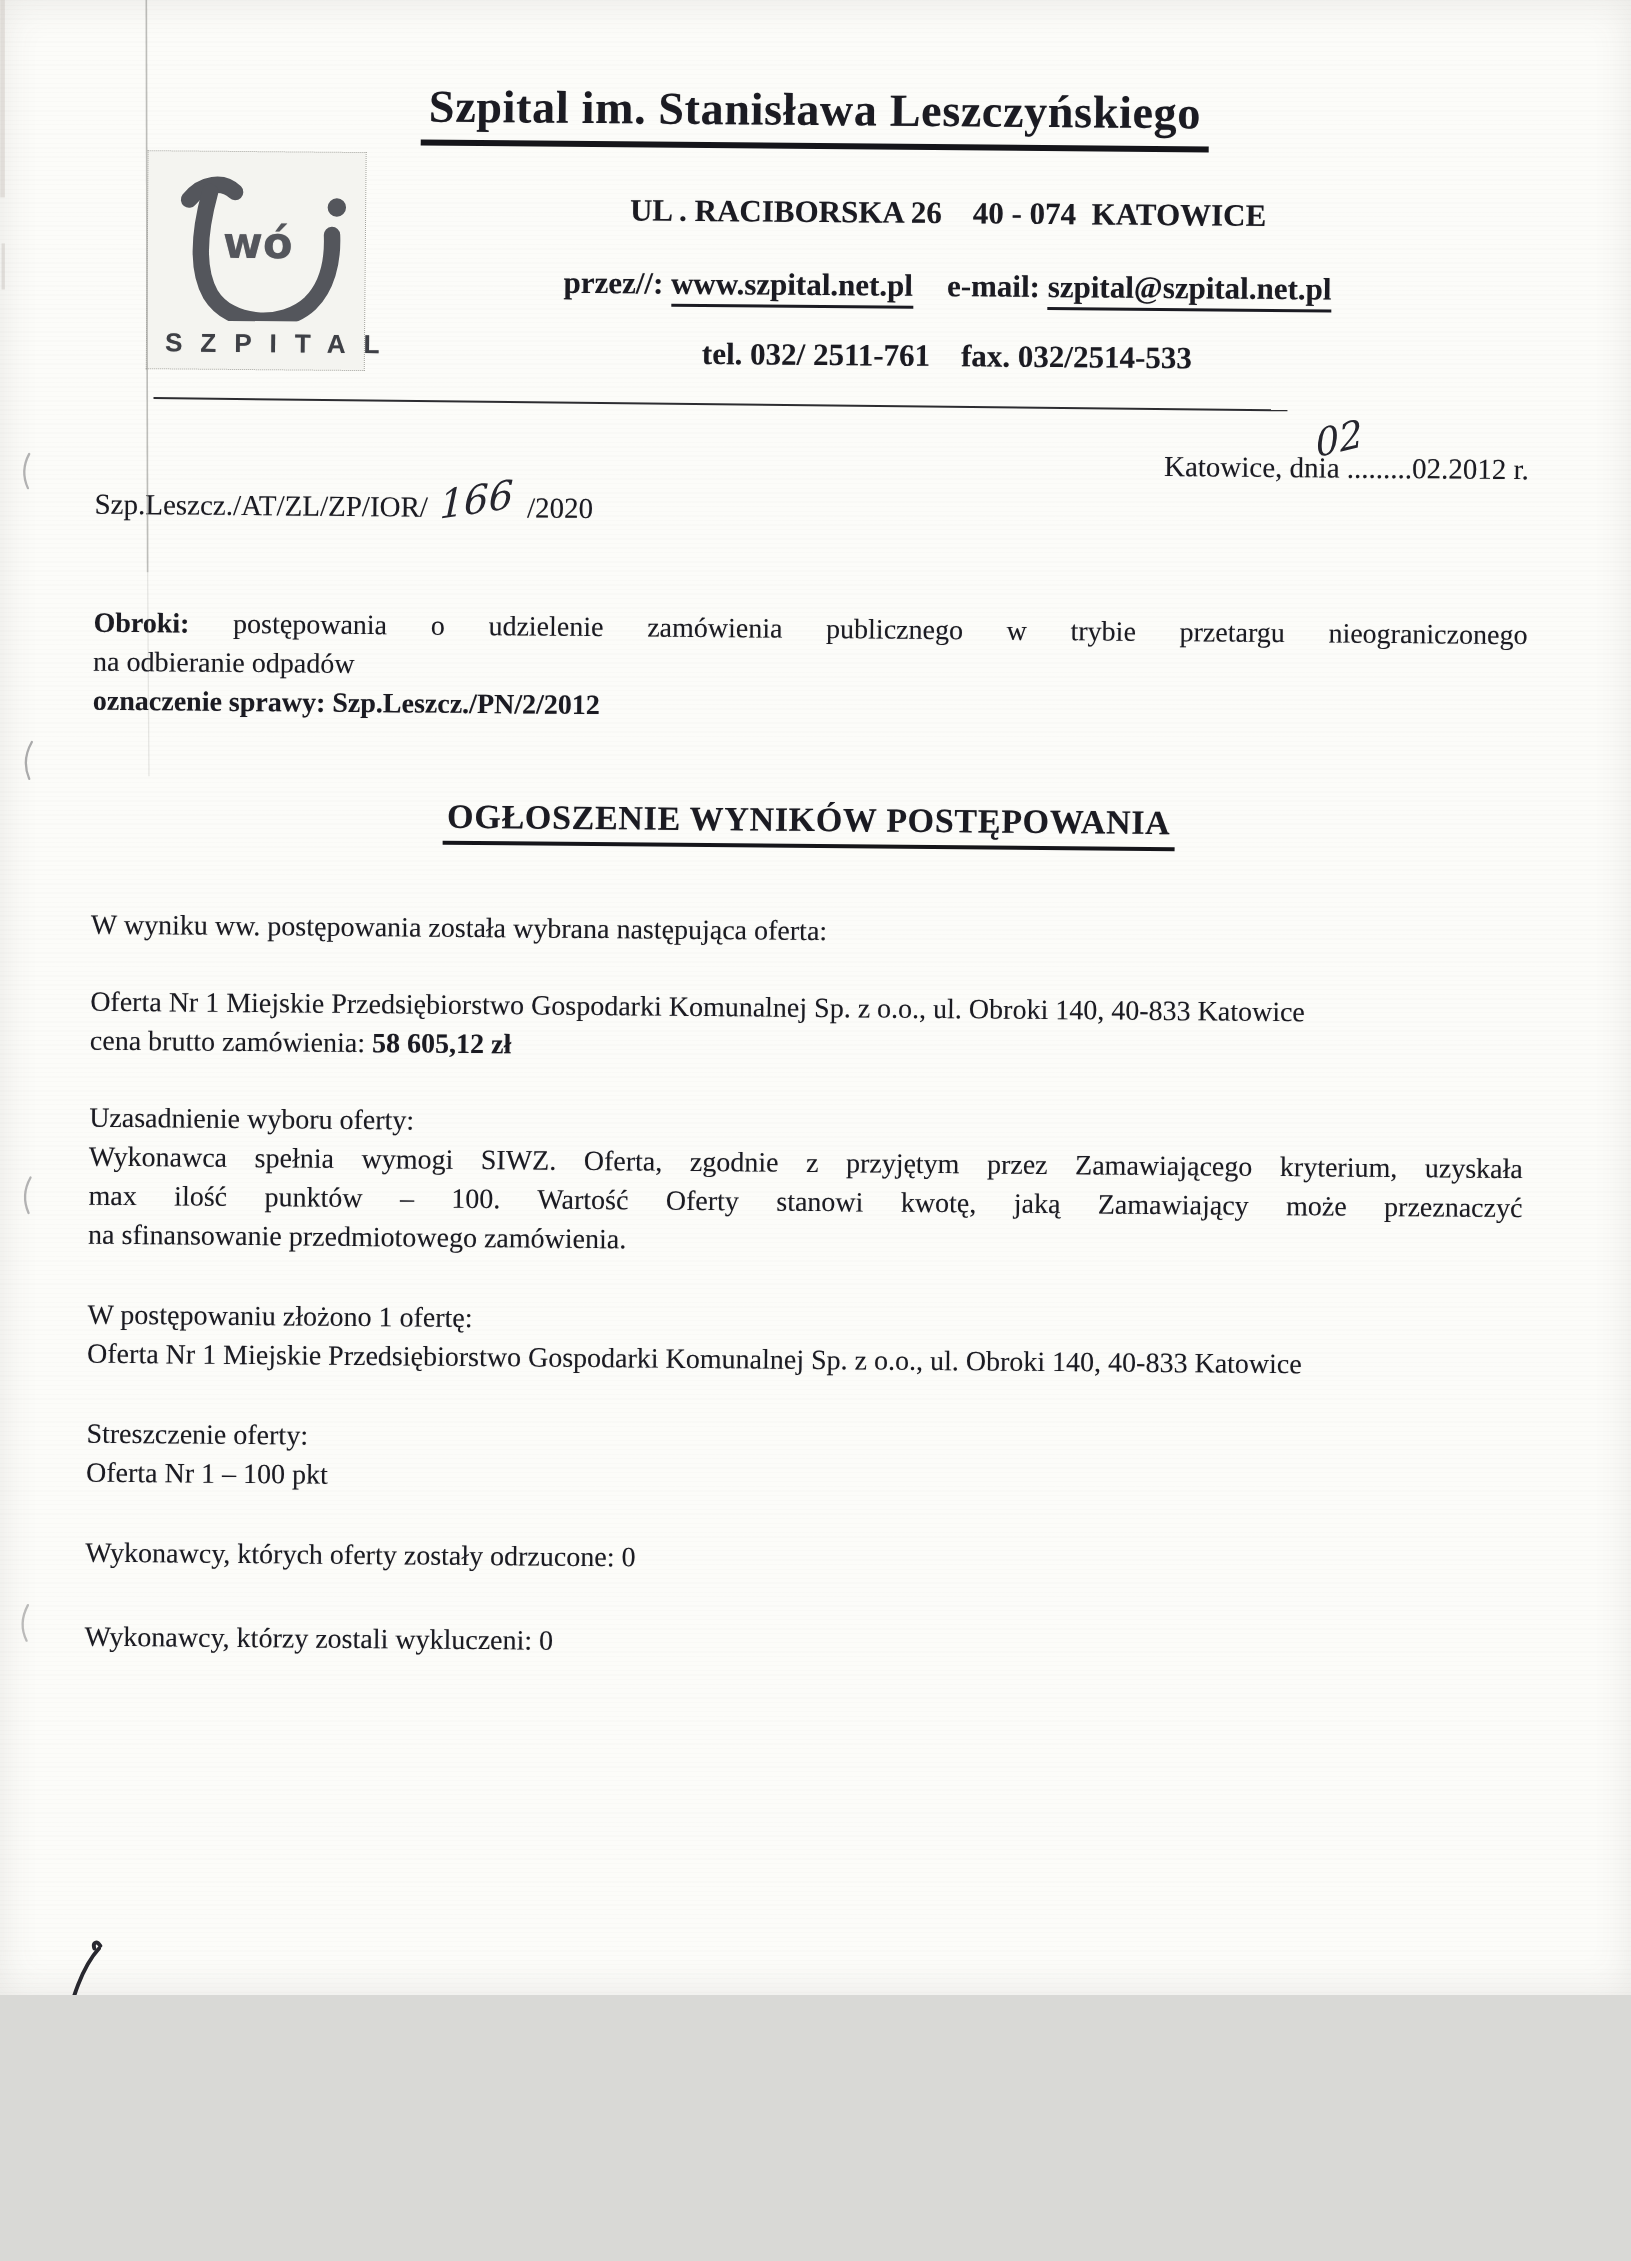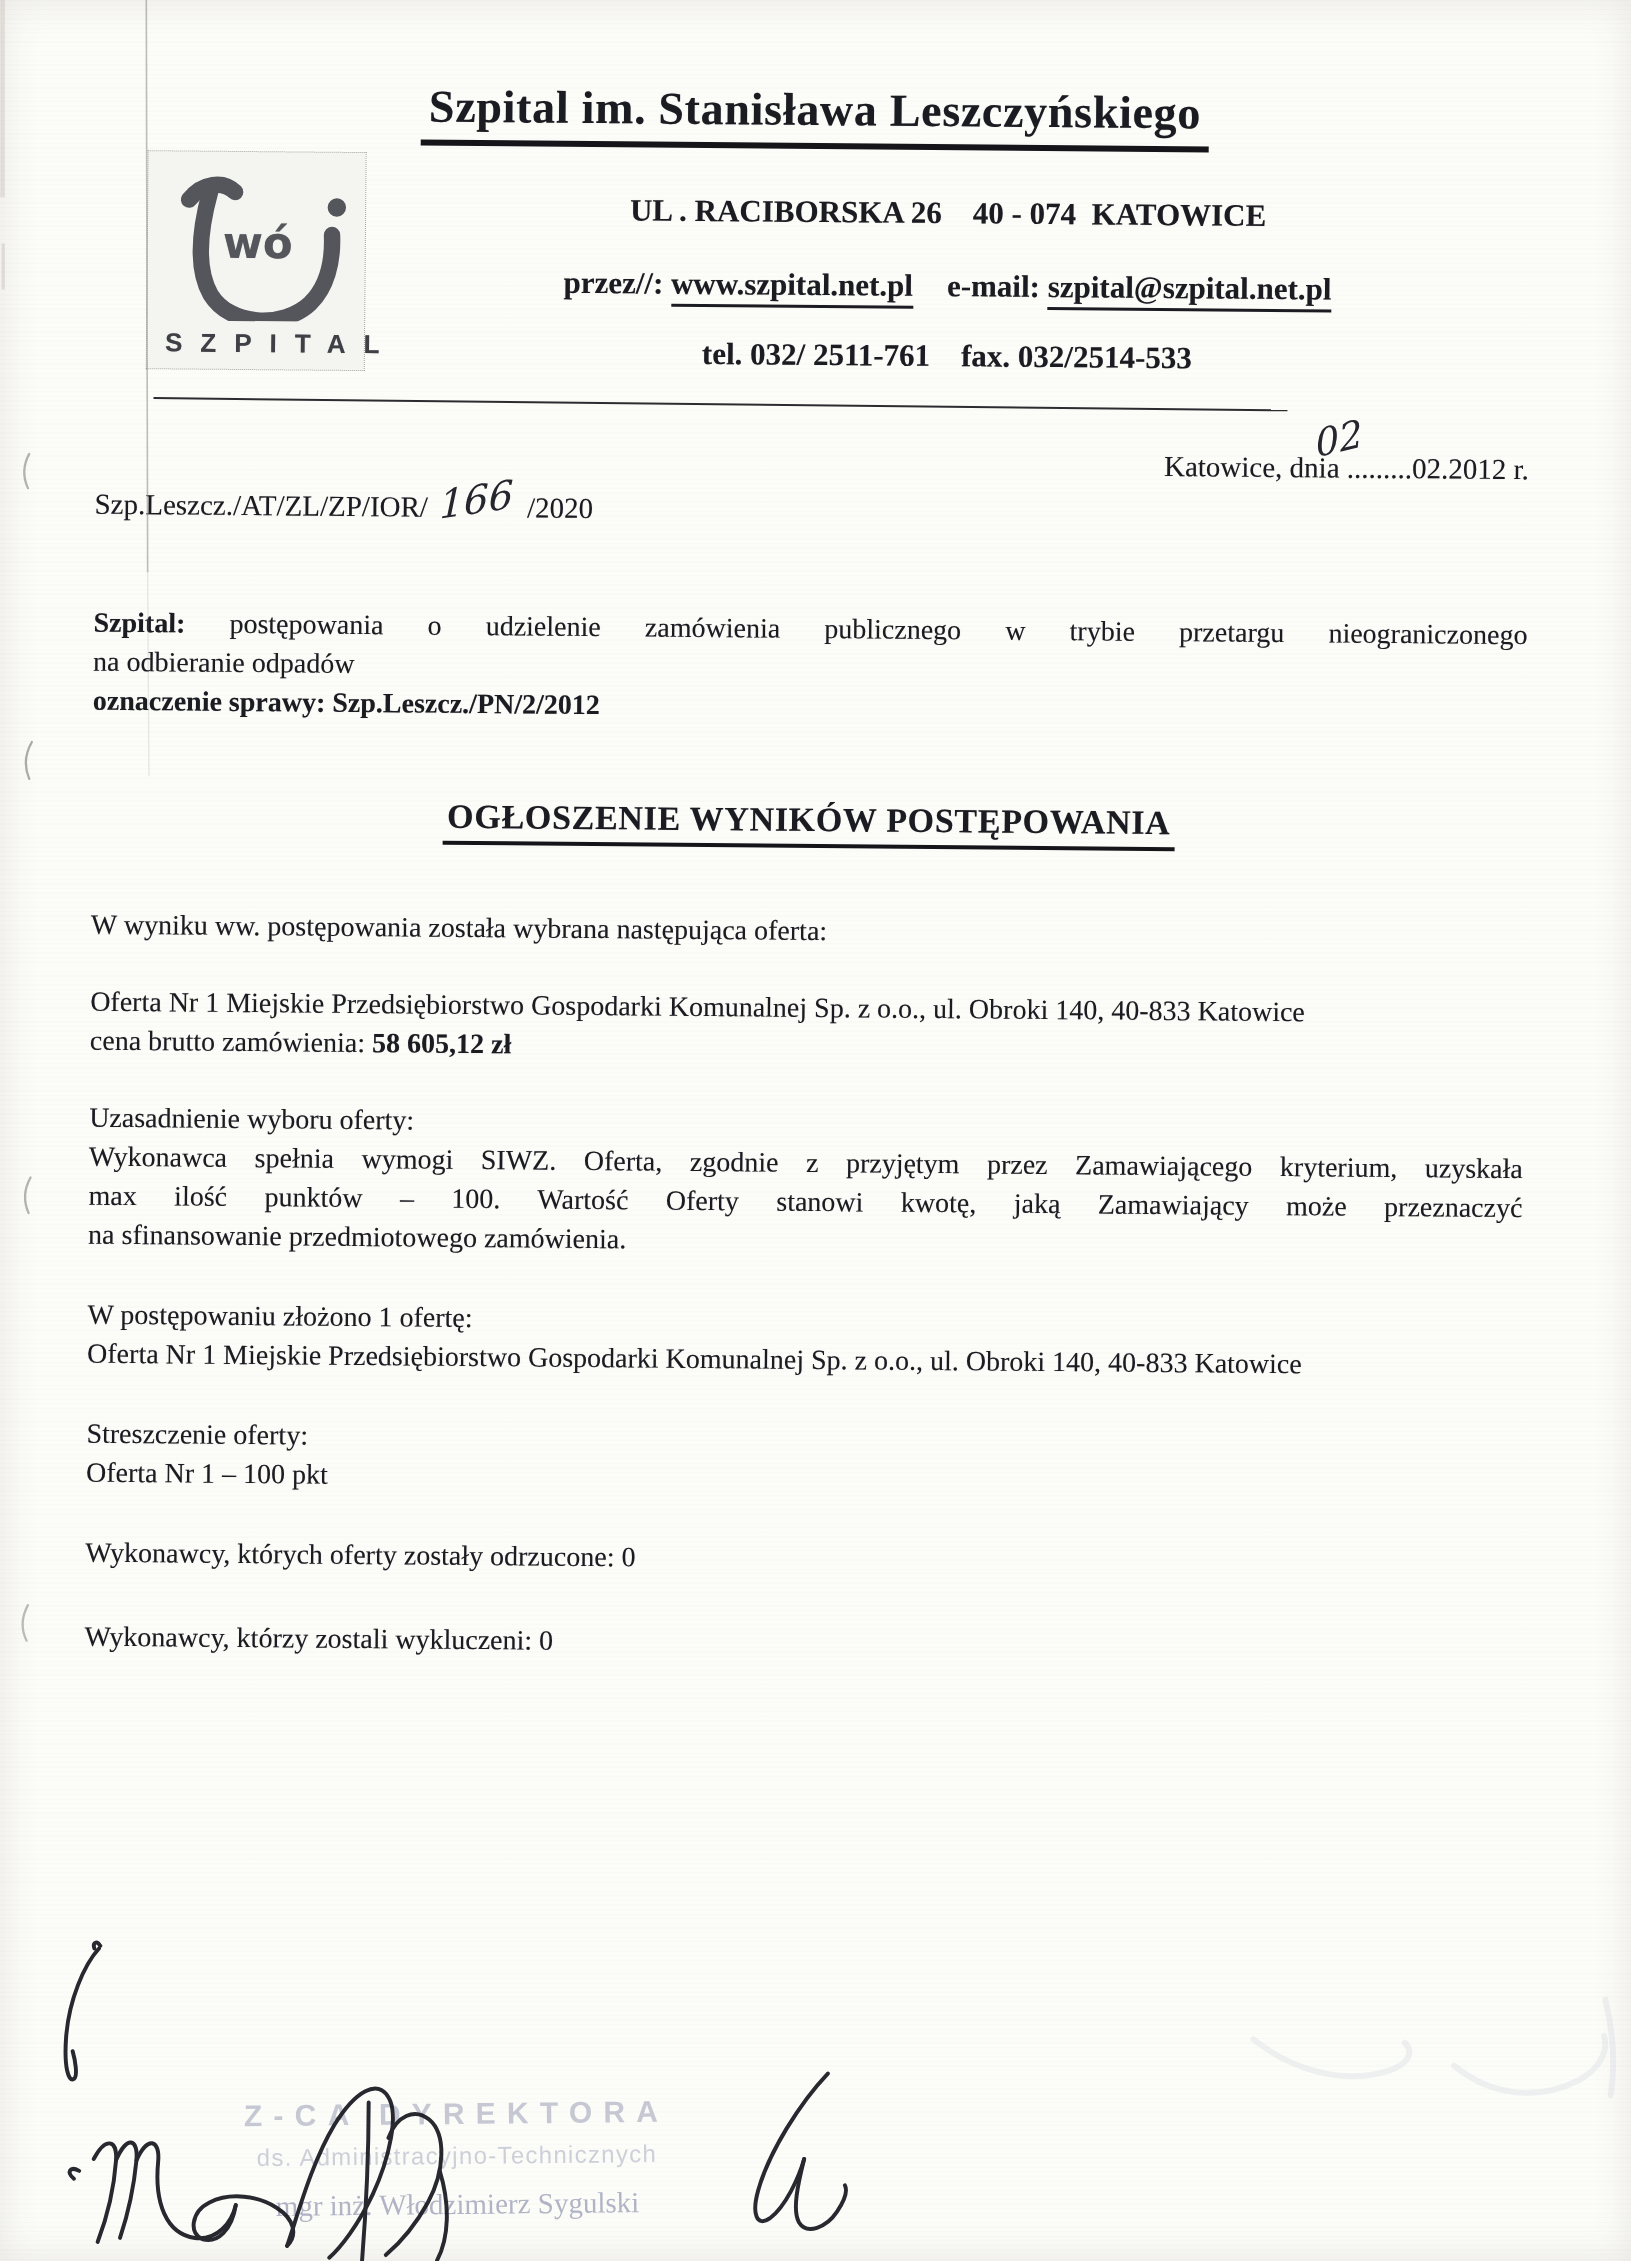--- a/index.html
+++ b/index.html
@@ -1,17 +1,17 @@
 <!DOCTYPE html>
 <html style="font-size:10.5px"><head>
 <meta charset="utf-8">
 <style>
   html,body{margin:0;padding:0;background:#d9d9d6;}
   .page{
-    position:relative;width:1632px;height:2261px;overflow:hidden;
+    position:relative;width:1632px;height:1995px;overflow:hidden;
     background:#fcfcf9;
     background-image:repeating-linear-gradient(180deg, rgba(0,0,0,0.012) 0 1.3px, rgba(0,0,0,0) 1.3px 4.6px);
     font-family:"Liberation Serif","DejaVu Serif",serif;color:#1b1b22;
     box-shadow:inset 0 0 39px rgba(80,75,70,.12);
   }
   .content{position:absolute;inset:0;padding:0 99px;z-index:10;
     transform:rotate(0.5deg);transform-origin:816px 0;
     text-shadow:0 0 0.8px rgba(20,20,25,.35);}
   
   .doc-title{margin:83px 0 0 0;text-align:center;font-size:46px;font-weight:700;line-height:53px;letter-spacing:0.7px;}
@@ -94,21 +94,21 @@
     <hr class="sep">
 
     <div class="dateline"><span>Katowice, dnia </span><span>.........</span><span>02.2012 r.</span>
       <span class="hand hand-day">02</span>
     </div>
 
     <div class="refline"><span>Szp.Leszcz./AT/ZL/ZP/IOR/</span><span class="hand hand-ref">166</span><span>/2020</span>
     </div>
 
     <p class="para subject">
-      <span class="jline"><span class="bold">Szpital:</span><span> postępowania o udzielenie zamówienia publicznego w trybie przetargu nieograniczonego</span></span>
+      <span class="jline"><span class="bold">Obroki:</span><span> postępowania o udzielenie zamówienia publicznego w trybie przetargu nieograniczonego</span></span>
       <span>na odbieranie odpadów</span><br>
       <span class="bold">oznaczenie sprawy: Szp.Leszcz./PN/2/2012</span>
     </p>
 
     <div class="h2">
       <span class="u">OGŁOSZENIE WYNIKÓW POSTĘPOWANIA</span>
     </div>
 
     <p class="para mt-intro">W wyniku ww. postępowania została wybrana następująca oferta:</p>
 

